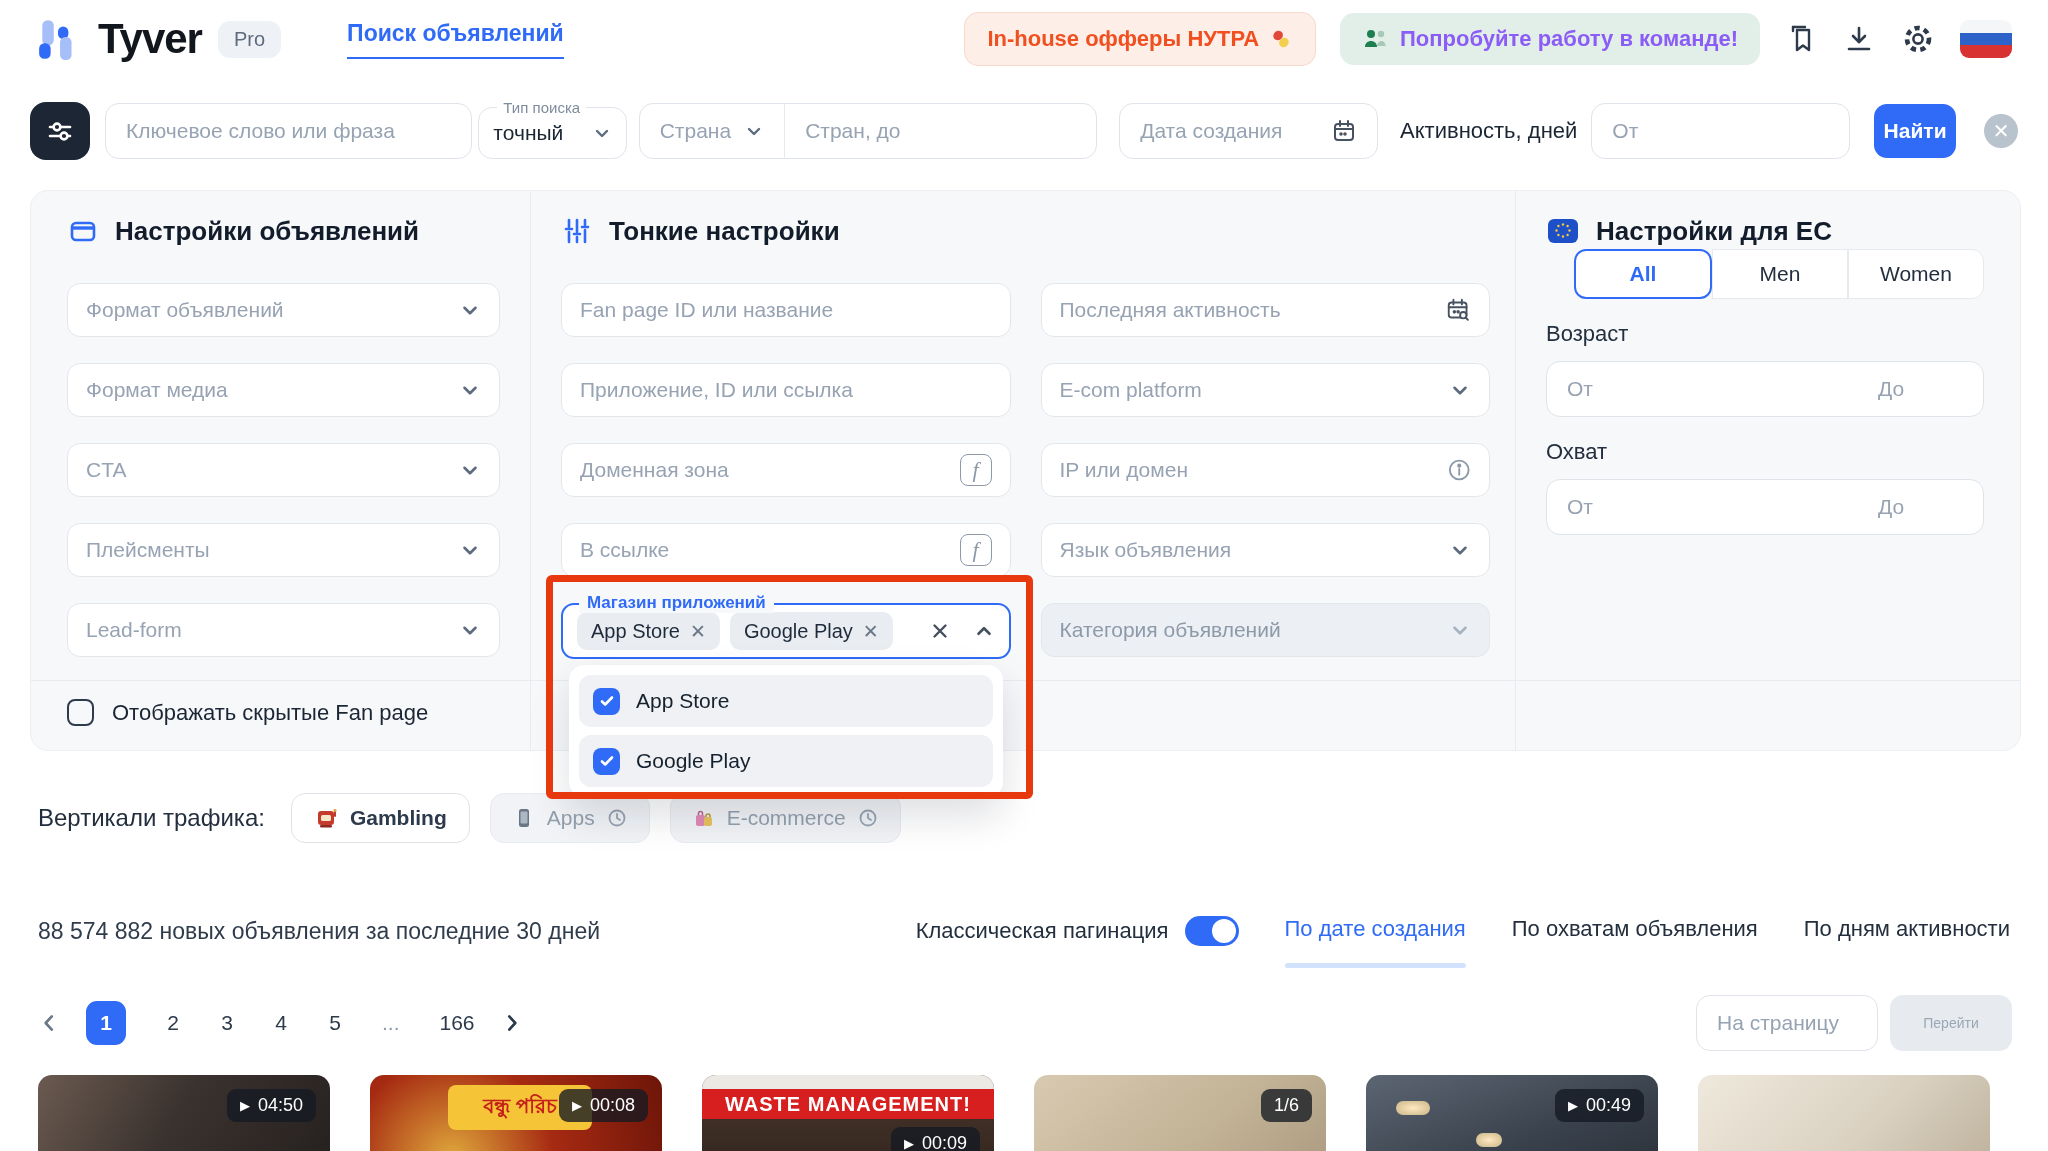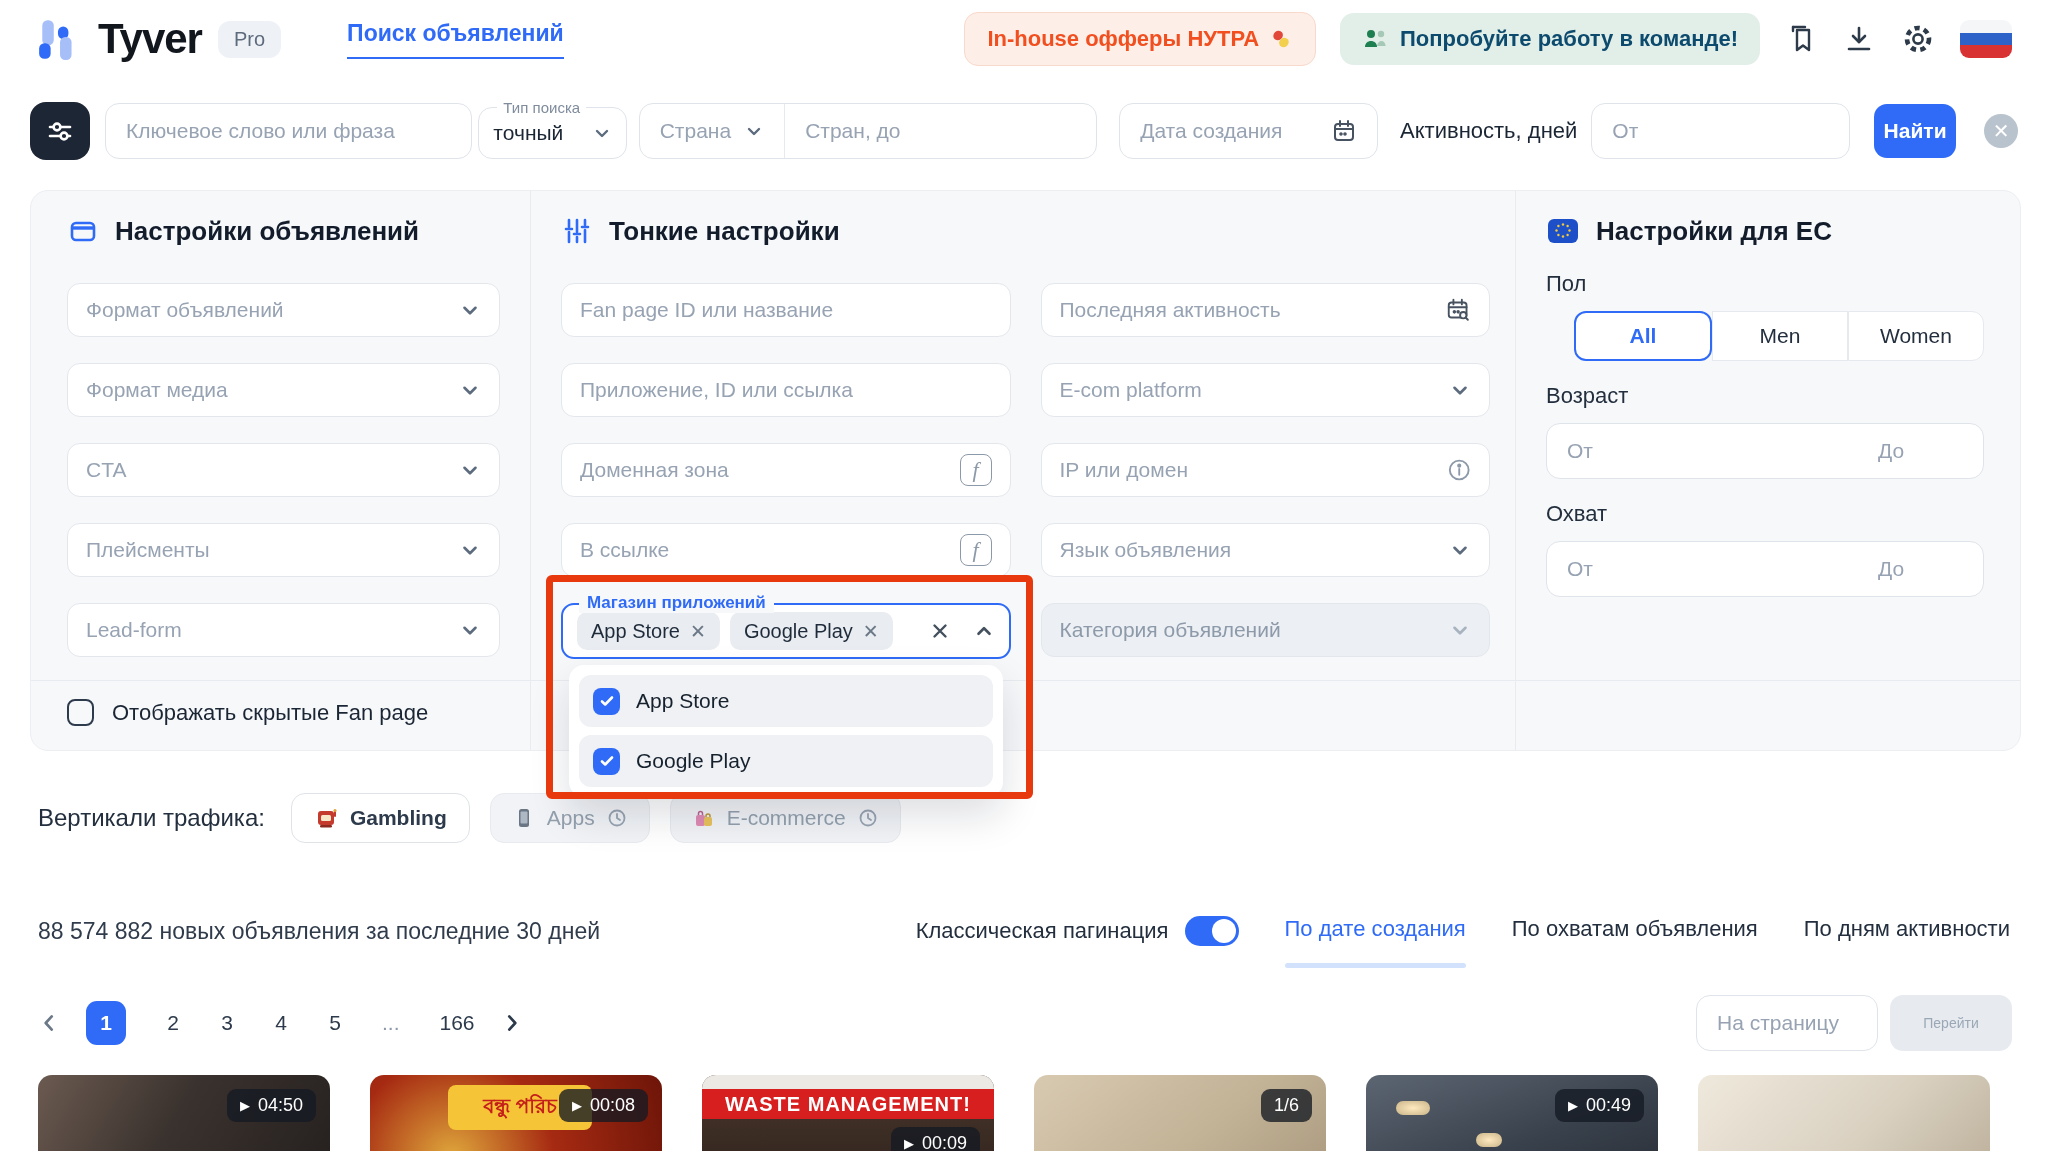--- a/index.html
+++ b/index.html
@@ -9,21 +9,21 @@
 
   
   .topbar { position:absolute; top:0; left:0; right:0; height:78px; display:flex; align-items:center; padding:0 36px; background:#fff; }
   .logo-group { display:flex; align-items:center; gap:16px; }
   .logo-mark { width:46px; height:46px; }
   .logo-text { font-size:42px; font-weight:bold; letter-spacing:-1px; color:#12161d; }
   .pro-badge { background:#eef1f6; color:#5d6b7c; font-size:20px; padding:7px 16px; border-radius:12px; }
   .nav-link { margin-left:66px; color:#2f6bf6; font-size:23px; font-weight:bold; padding-bottom:10px; border-bottom:2px solid #2f6bf6; cursor:pointer; }
   .topbar-right { margin-left:auto; display:flex; align-items:center; gap:24px; }
   .nutra-btn { background:#fdeee8; border:1px solid #f9d9cb; color:#f14f1f; font-size:22px; font-weight:bold; padding:13px 22px; border-radius:14px; display:flex; align-items:center; gap:10px; cursor:pointer; }
-  .team-btn { background:#e2efe8; border:none; color:#0c4a6e; font-size:22px; font-weight:bold; padding:13px 22px; border-radius:14px; display:flex; align-items:center; gap:12px; cursor:pointer; }
+  .team-btn { background:#e2efe8; border:none; color:#8b5cf6; font-size:22px; font-weight:bold; padding:13px 22px; border-radius:14px; display:flex; align-items:center; gap:12px; cursor:pointer; }
   .icon-btn { background:none; border:none; cursor:pointer; display:flex; align-items:center; color:#2d3a4a; }
   .flag { width:52px; height:38px; border-radius:9px; overflow:hidden; display:flex; flex-direction:column; cursor:pointer; }
   .flag div { flex:1; }
   .flag .w { background:#f4f6f8; } .flag .b { background:#2d63c8; } .flag .r { background:#d83232; }
 
   
   .filterbar { position:absolute; top:102px; left:30px; right:30px; height:58px; display:flex; align-items:center; }
   .dark-btn { width:60px; height:58px; border-radius:16px; background:#1d2634; border:none; display:flex; align-items:center; justify-content:center; cursor:pointer; flex:none; }
   .ipt { height:56px; background:#fff; border:1.5px solid #dfe4ea; border-radius:14px; padding:0 20px; font-size:21px; color:#1b2635; font-family:"Liberation Sans",sans-serif; outline:none; }
   .ipt::placeholder { color:#97a3b3; }
@@ -422,21 +422,20 @@
               <circle cx="23.5" cy="16.5" r="1.2"></circle>
             <circle cx="21.6" cy="21" r="1.2"></circle>
               <circle cx="17" cy="22.5" r="1.2"></circle>
               <circle cx="12.4" cy="21" r="1.2"></circle>
             <circle cx="10.5" cy="16.5" r="1.2"></circle>
               <circle cx="12.4" cy="12" r="1.2"></circle>
           </g>
         </svg>
         <span>Настройки для ЕС</span>
       </div>
-      <div class="eu-label">Пол</div>
       <div class="segmented">
         <div class="seg first active">All</div>
         <div class="seg">Men</div>
         <div class="seg last">Women</div>
       </div>
       <div class="eu-label">Возраст</div>
       <div class="joined eu-fromto">
         <div class="part" style="flex:1">
           <input placeholder="От" style="">
         </div>

